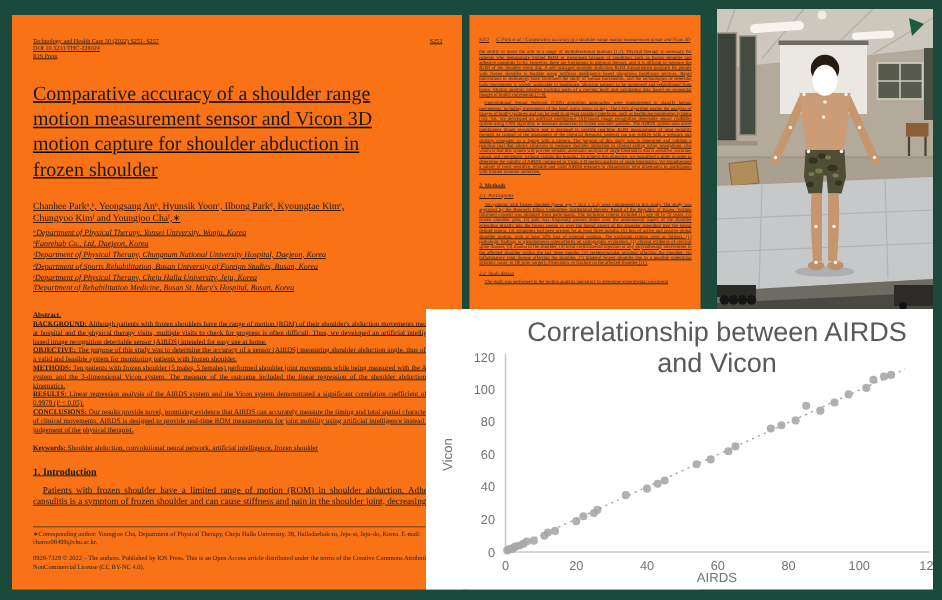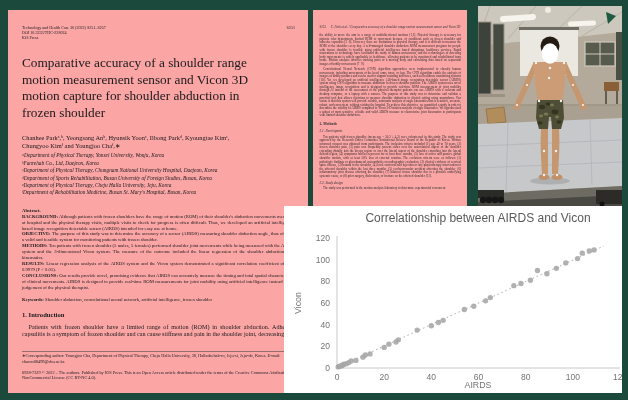--- a/index.html
+++ b/index.html
@@ -1,18 +1,18 @@
 <!DOCTYPE html>
 <html><head>
 <meta charset="utf-8">
 <style>
   html,body{margin:0;padding:0;}
   body{width:628px;height:400px;overflow:hidden;font-family:"Liberation Serif",serif;}
   #root{position:relative;width:628px;height:400px;background:#1b4a3c;overflow:hidden;}
-  .page{position:absolute;background:#fca5a5;overflow:hidden;}
+  .page{position:absolute;background:#f97316;overflow:hidden;text-decoration:underline;}
   #page1{left:8px;top:10px;width:300px;height:383px;}
   #page1 .inner{width:600px;height:766px;transform:scale(.5);transform-origin:0 0;
     padding:30px 26px 0 28px;box-sizing:border-box;color:#1a1a1a;position:relative;}
   .p1-head{display:flex;justify-content:space-between;font-size:8.2px;line-height:10px;color:#222;}
   .title{margin-top:28px;font-size:26.6px;line-height:33.6px;font-weight:400;}
   .title span{display:block;}
   .authors{margin-top:26px;font-size:12.8px;line-height:15.5px;}
   .authors span{display:block;}
   .affils{margin-top:5px;font-style:italic;font-size:10.6px;line-height:14.8px;}
   .abstract{margin-top:22px;font-size:9.4px;line-height:11.8px;text-align:justify;}
@@ -33,21 +33,21 @@
   .p2-body{margin-top:8px;}
   .p2-body p{font-size:6.3px;line-height:7.15px;text-align:justify;margin:0 0 3px 0;text-indent:7px;}
   .p2-body p.noindent{text-indent:0;}
   .p2-body h3{font-size:7.4px;margin:8px 0 4px;font-weight:bold;}
   .p2-body h4{font-size:6.8px;margin:7px 0 4px;font-weight:normal;font-style:italic;}
 
   #photo{position:absolute;left:478px;top:6px;width:144px;height:202px;}
 
   #chart{position:absolute;left:284px;top:206px;width:338px;height:187px;background:#ffffff;
     font-family:"Liberation Sans",sans-serif;}
-  .c-title{position:absolute;left:56px;top:5px;width:276px;text-align:center;font-size:12px;color:#595959;}
+  .c-title{position:absolute;left:56px;top:5px;width:276px;text-align:center;font-size:18px;color:#595959;}
   .c-eq{position:absolute;left:118px;top:37px;width:134px;text-align:center;font-size:8.8px;
     line-height:11.5px;color:#595959;}
   #chart svg{position:absolute;left:0;top:0;}
 </style>
 </head>
 <body>
 
 <div id="root" style="background: rgb(27, 74, 60);">
 
   <div class="page" id="page1">

